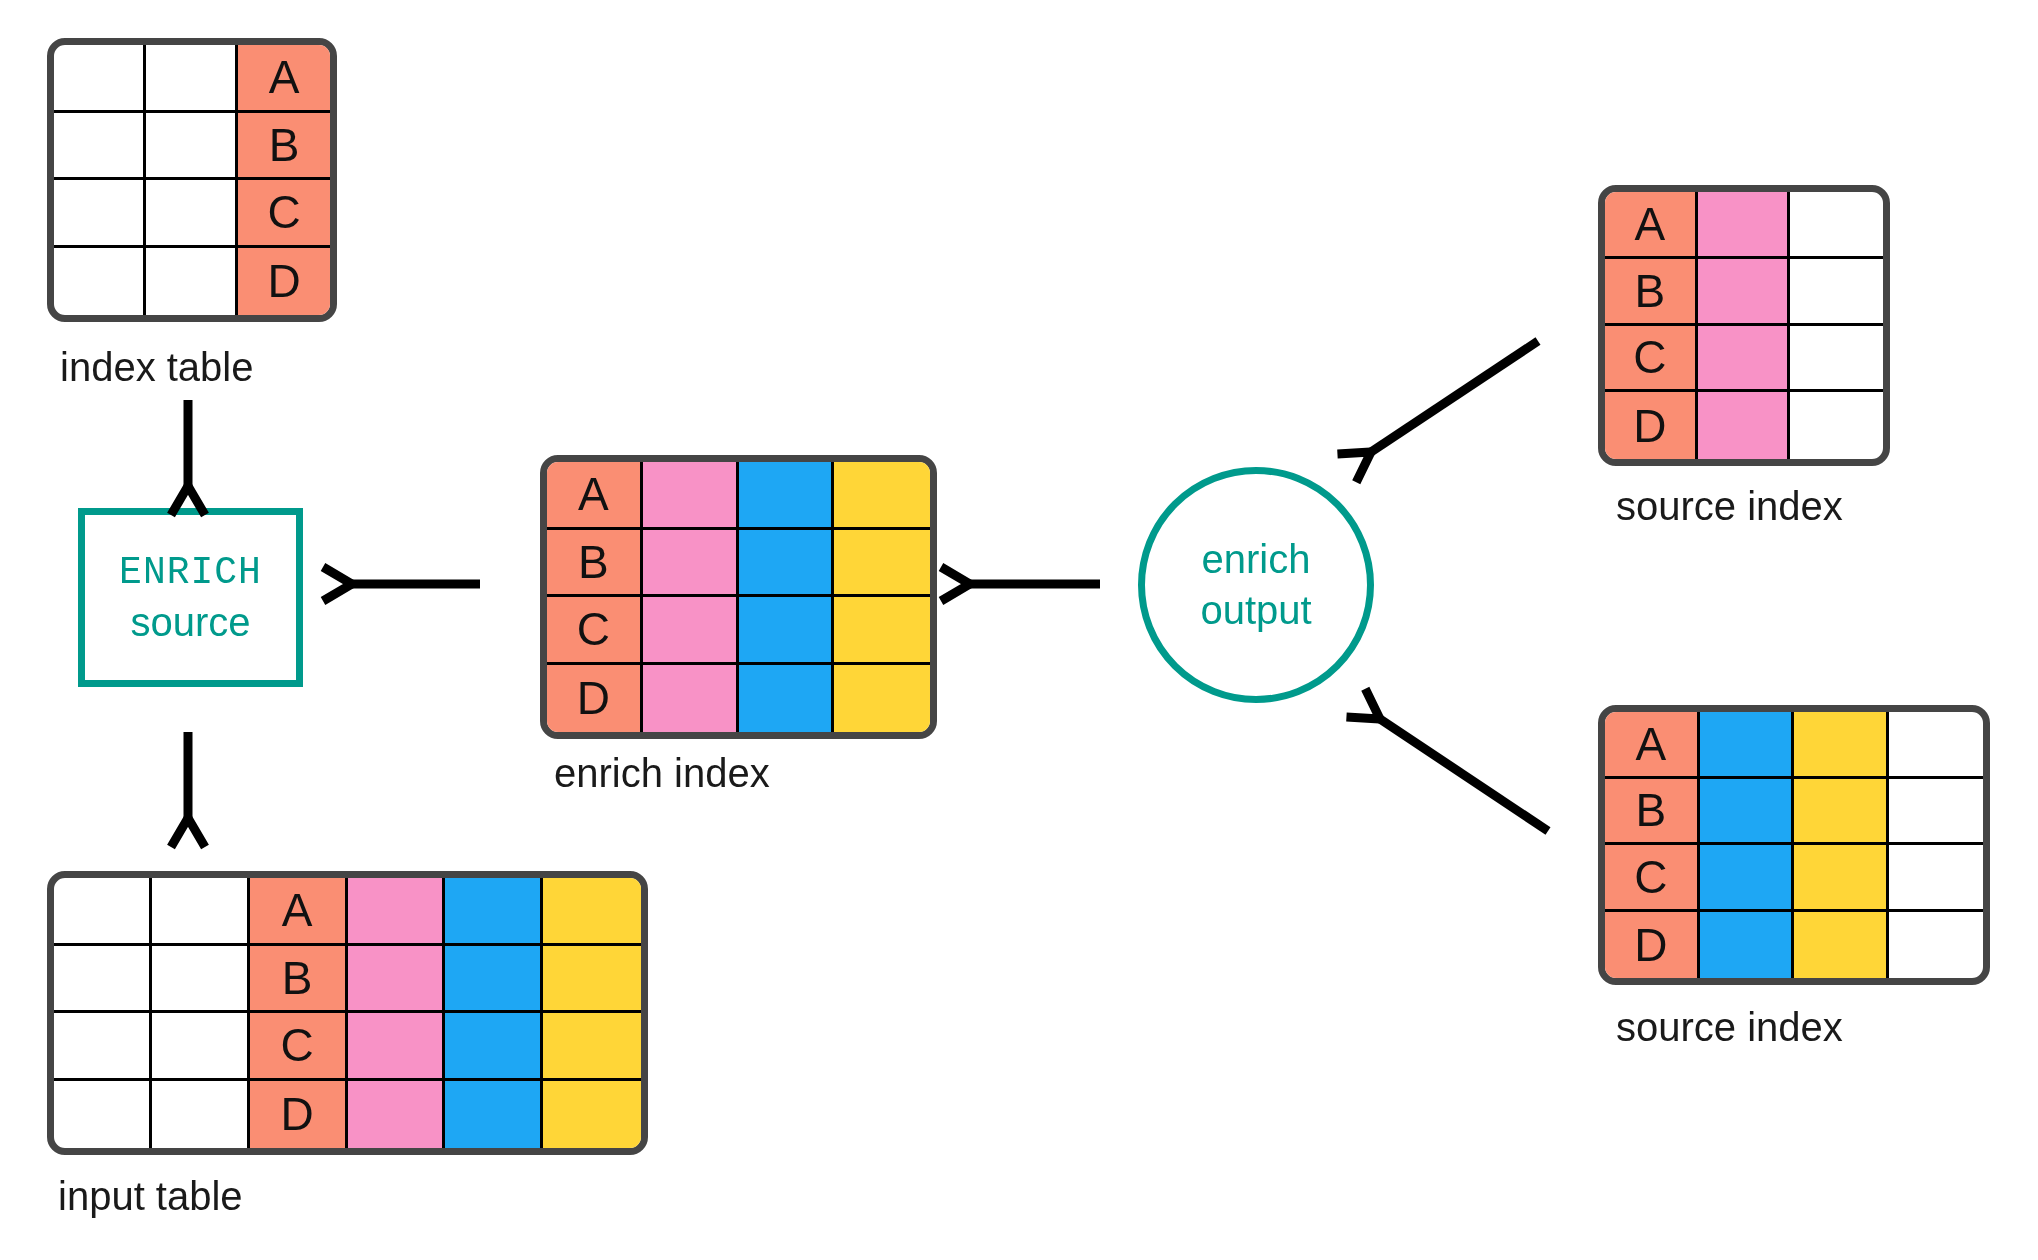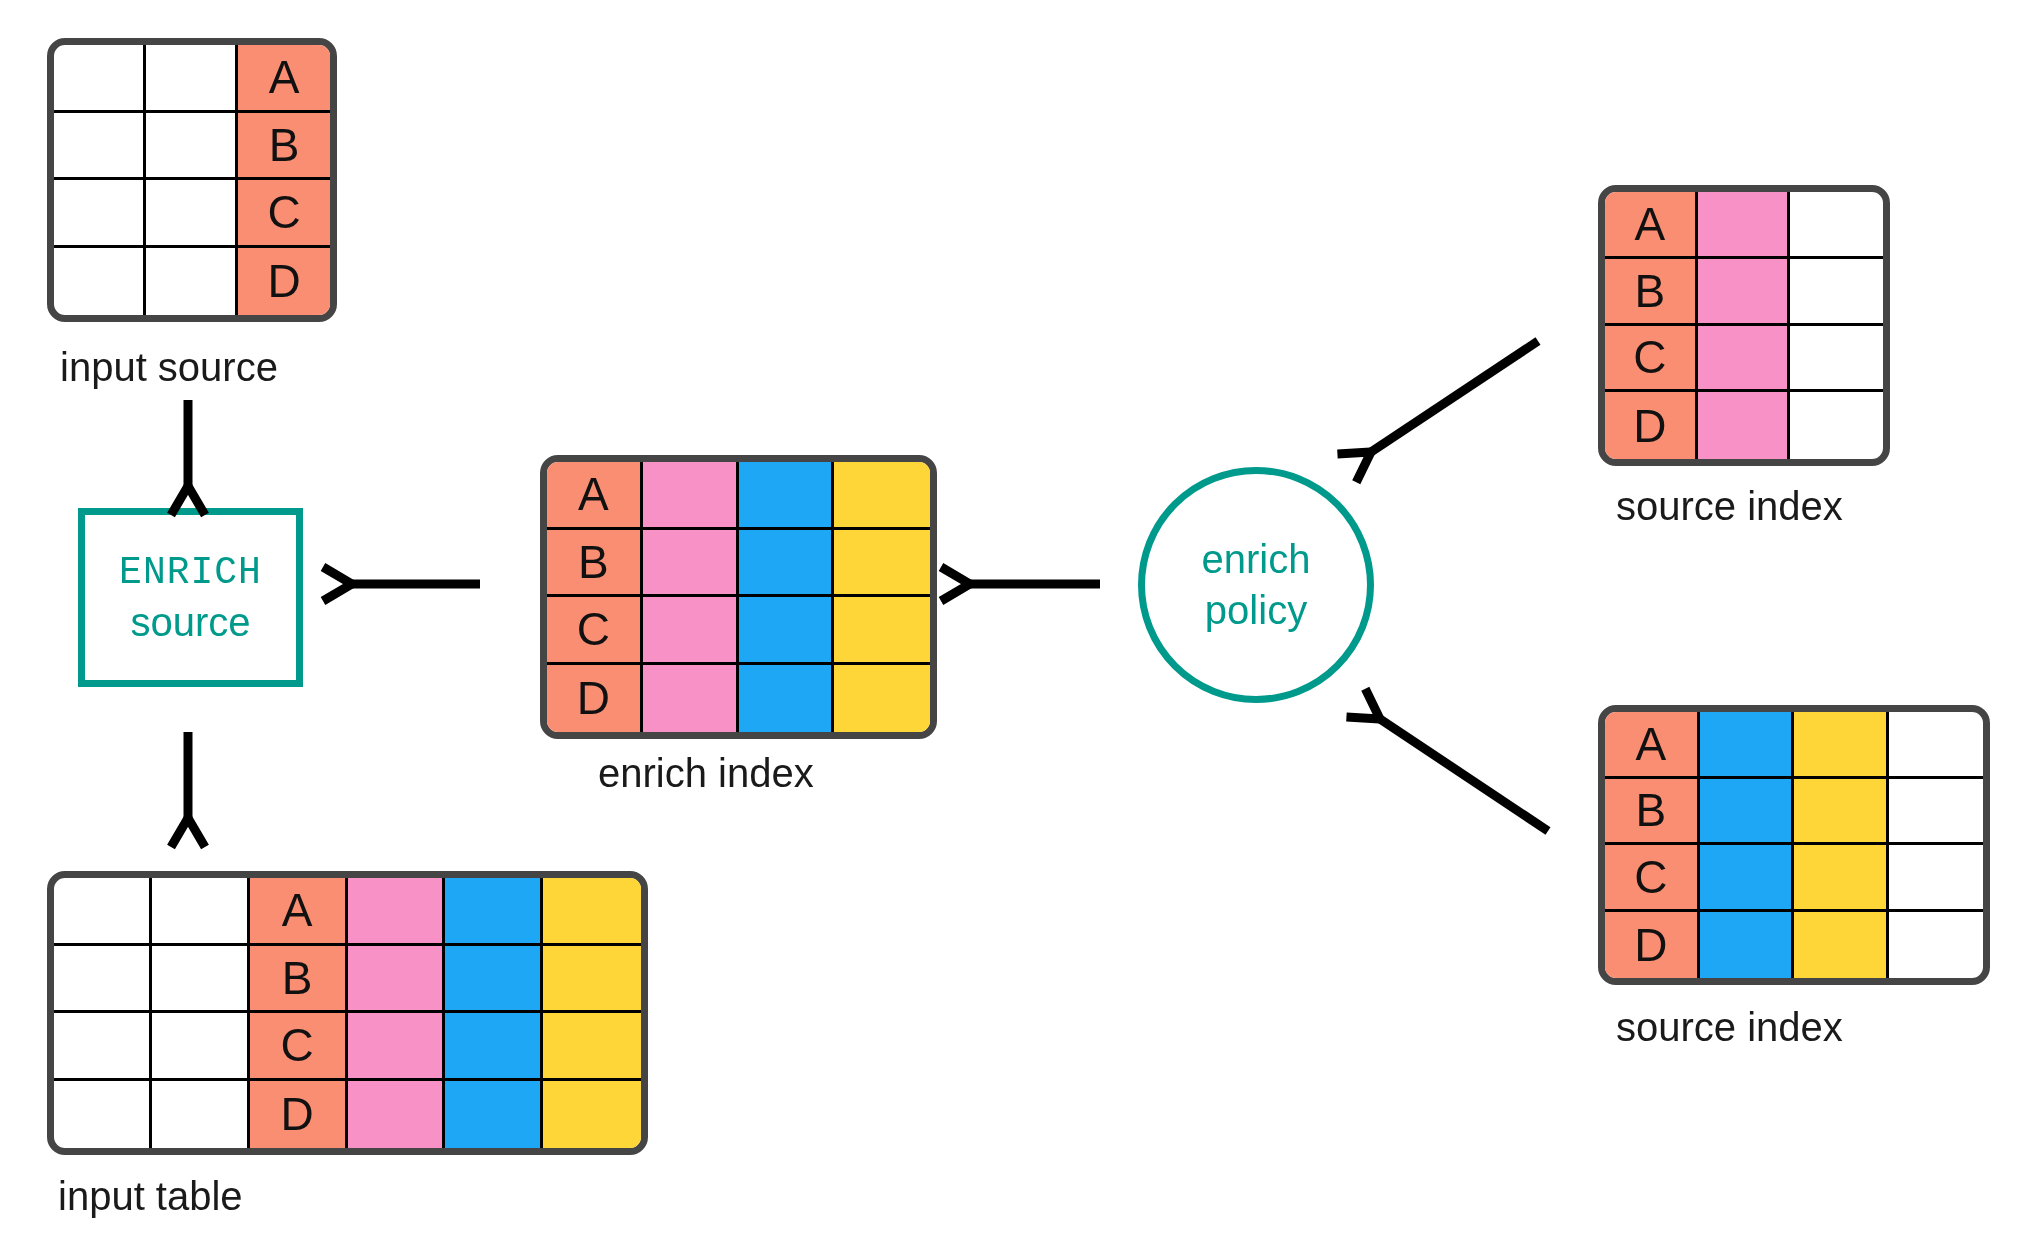--- a/index.html
+++ b/index.html
@@ -36,21 +36,21 @@
   #source-bottom-table{left:1598px;top:705px; width:392px; height:280px;}
   #output-table       {left:47px;  top:871px; width:601px; height:284px;}
 
   
   .tlabel{
     position:absolute;
     font-size:40px;color:var(--color-label,#1a1a1a);
     line-height:1.1;white-space:nowrap;
   }
   #input-label        {left:60px;  top:345px;}
-  #enrich-index-label {left:554px; top:751px;margin-left:44px;}
+  #enrich-index-label {left:554px; top:751px;}
   #source-top-label   {left:1616px;top:484px;}
   #source-bottom-label{left:1616px;top:1005px;}
   #output-label       {left:58px;  top:1174px;}
 
   
   #enrich-box{
     position:absolute;left:78px;top:508px;width:225px;height:179px;
     box-sizing:border-box;border:7px solid var(--color-teal,#009a8c);
     background:#fff;
     display:flex;flex-direction:column;align-items:center;justify-content:center;
@@ -174,38 +174,38 @@
       <div class="cell" style="background: var(--color-blue);"></div>
       <div class="cell last-col" style="background: var(--color-yellow);"></div>
       <div class="cell last-row" style="background: transparent;"></div>
       <div class="cell last-row" style="background: transparent;"></div>
       <div class="cell last-row" style="background: var(--color-salmon);">D</div>
       <div class="cell last-row" style="background: var(--color-pink);"></div>
       <div class="cell last-row" style="background: var(--color-blue);"></div>
       <div class="cell last-col last-row" style="background: var(--color-yellow);"></div>
     </div>
 
-  <div id="input-label" class="tlabel">input source</div>
+  <div id="input-label" class="tlabel">index table</div>
 
   <div id="enrich-index-label" class="tlabel">enrich index</div>
 
   <div id="source-top-label" class="tlabel">source index</div>
 
   <div id="source-bottom-label" class="tlabel">source index</div>
 
   <div id="output-label" class="tlabel">input table</div>
 
   <div id="enrich-box">
     <div class="enrich-title">ENRICH</div>
     <div class="enrich-sub">source</div>
   </div>
 
   <div id="policy-circle">
     <div class="policy-line">enrich</div>
-    <div class="policy-line">policy</div>
+    <div class="policy-line">output</div>
   </div>
 
   <svg class="arrows" width="2038" height="1260" viewBox="0 0 2038 1260">
     <defs>
       <marker id="arrowhead" viewBox="0 0 48 48" refX="7" refY="24" markerWidth="48" markerHeight="48" orient="auto" markerUnits="userSpaceOnUse">
         <path d="M36 7 L7 24 L36 41"></path>
       </marker>
     </defs>
     <line x1="188" y1="400" x2="188" y2="486" marker-end="url(#arrowhead)"></line>
     <line x1="188" y1="732" x2="188" y2="818" marker-end="url(#arrowhead)"></line>

